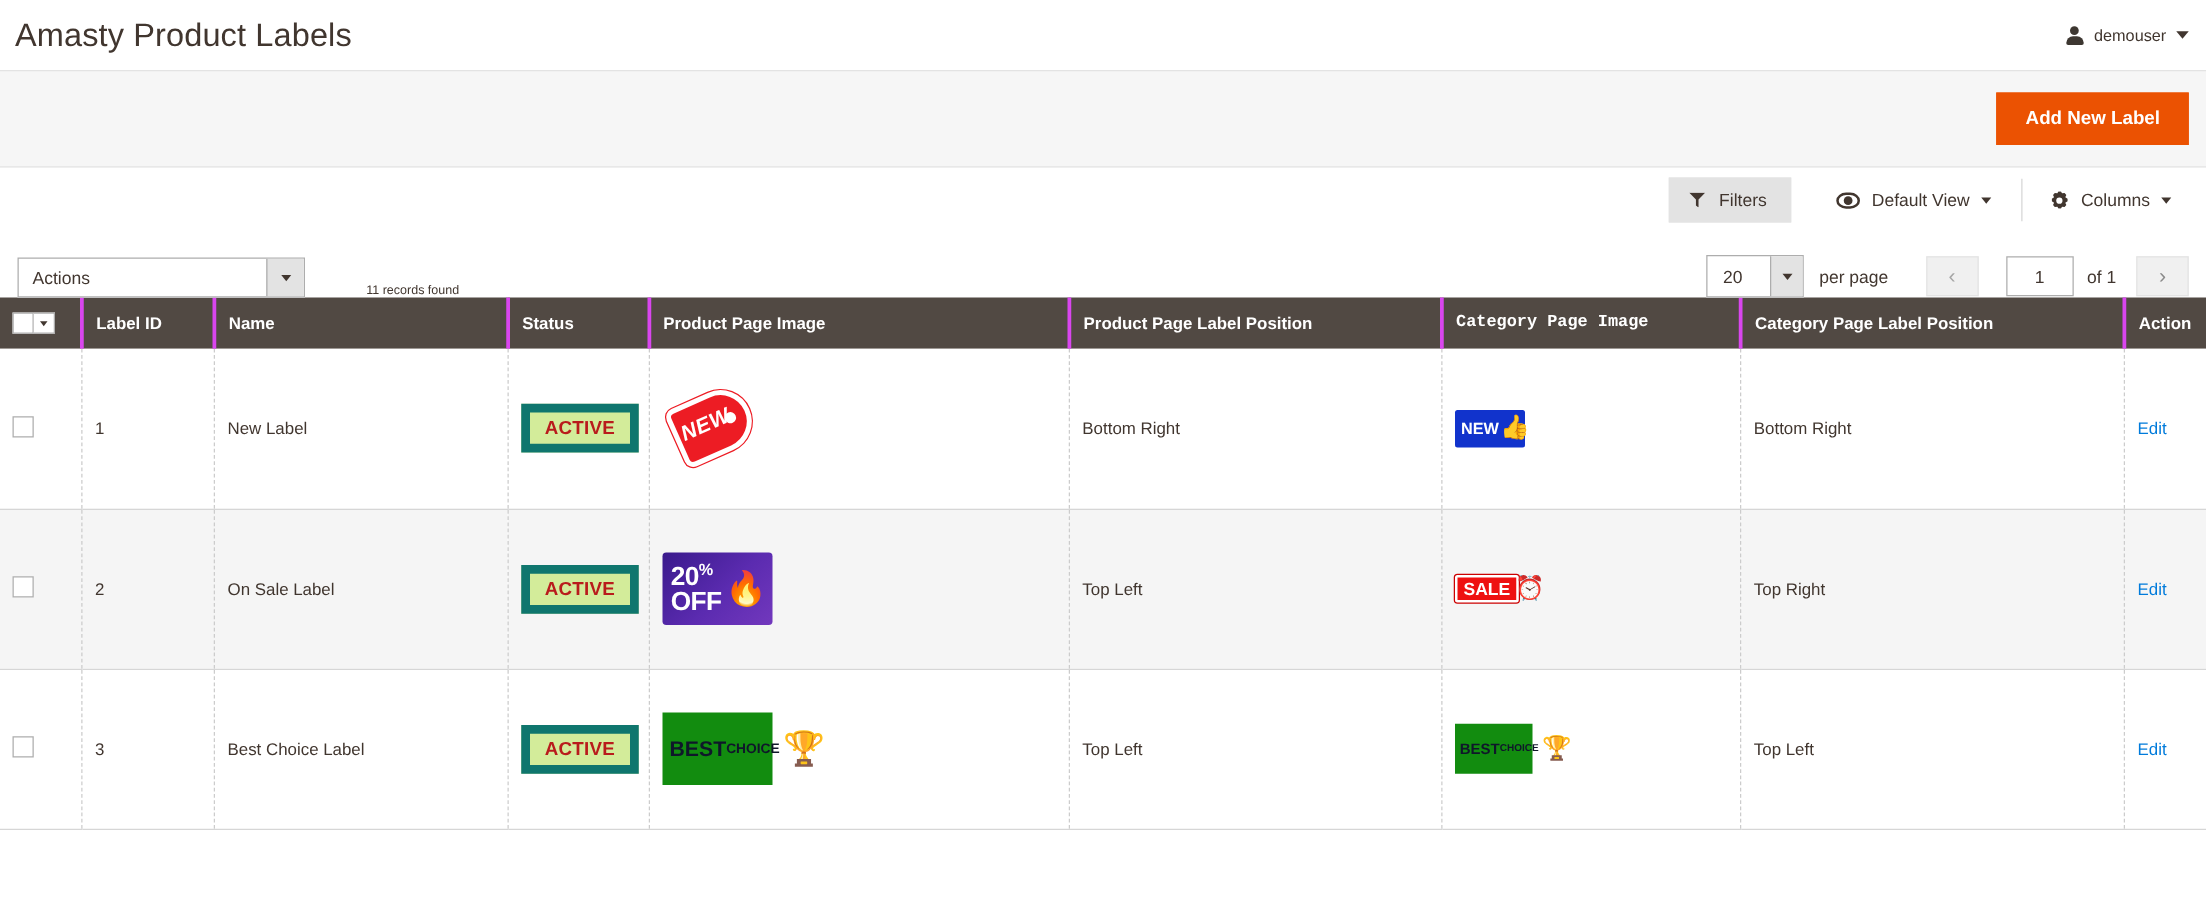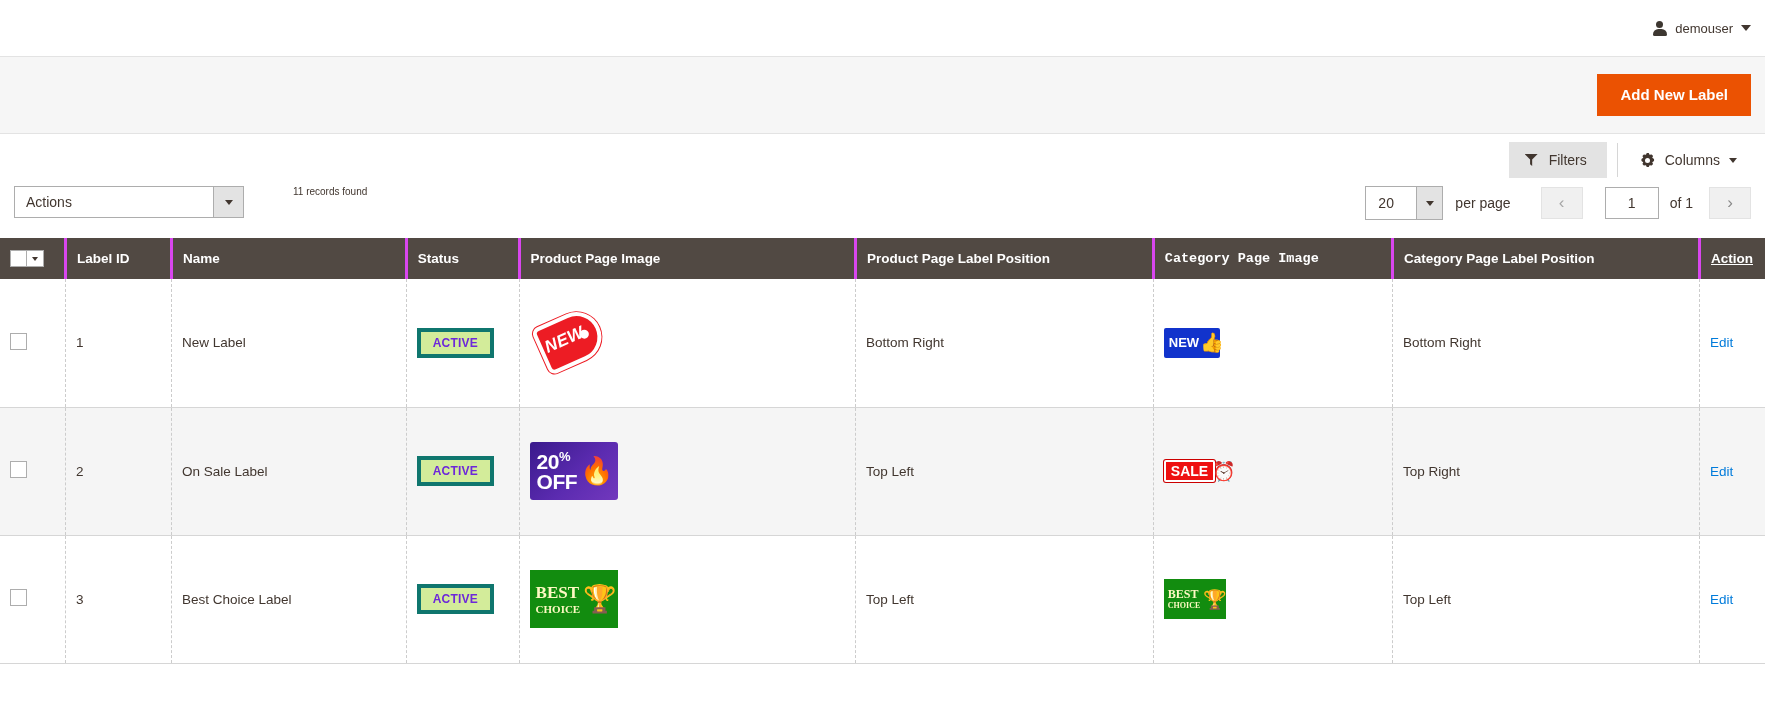--- a/index.html
+++ b/index.html
@@ -134,21 +134,21 @@
     width: 0; height: 0;
     border-left: 4px solid transparent;
     border-right: 4px solid transparent;
     border-top: 5px solid #41362f;
     display: inline-block;
   }
 
   
   .grid-toolbar-bottom {
     height: 52px;
-    display: flex; align-items: flex-start;
+    display: flex; align-items: flex-end;
     padding: 0 14px;
   }
   .actions-select {
     width: 230px; height: 32px;
     border: 1px solid #adadad;
     background: #ffffff;
     display: flex; align-items: center;
     position: relative;
   }
   .actions-select .label {
@@ -212,21 +212,21 @@
     color: #ffffff;
     font-size: 13.5px;
     font-weight: bold;
     text-align: left;
     padding: 12px 10px;
     height: 39px;
     border-right: 3px solid #d946ef;
     vertical-align: middle;
     white-space: nowrap;
   }
-  table.data-grid thead th:last-child { border-right: none; text-decoration: underline; }
+  table.data-grid thead th:last-child { border-right: none; }
   th.col-check { width: 58px; padding: 8px 10px; }
   th.col-id { width: 94px; }
   th.col-name { width: 208px; }
   th.col-status { width: 100px; }
   th.col-ppimg { width: 298px; }
   th.col-pppos { width: 264px; }
   th.col-cpimg { width: 212px; font-family: Liberation Mono, monospace; }
   th.col-cppos { width: 272px; }
   th.col-action { width: 58px; }
 
@@ -258,23 +258,23 @@
   table.data-grid tbody tr.even { background: #f5f5f5; }
 
   .row-check {
     width: 17px; height: 17px;
     background: #ffffff; border: 1px solid #adadad;
     display: inline-block;
   }
   .status-badge {
     display: inline-block;
     background: #d3ec9a;
-    border: 4px solid #0f766e;
-    color: #6d28d9;
-    font-size: 12px;
+    border: 7px solid #0f766e;
+    color: #b91c1c;
+    font-size: 15px;
     font-weight: bold;
     padding: 4px 12px;
     letter-spacing: .2px;
   }
   .edit-link {
     color: #007bdb;
     font-size: 13.5px;
     text-decoration: none;
     cursor: pointer;
   }
@@ -354,51 +354,57 @@
   .thumb-sale .clock { font-size: 19px; margin-left: -3px; line-height: 1; }
 
   
   .thumb-best {
     background: #128c0f;
     display: flex; align-items: center; padding: 0 6px;
   }
   .thumb-best.lg { width: 88px; height: 58px; }
   .thumb-best.sm { width: 62px; height: 40px; padding: 0 4px; }
   .thumb-best .stack {
-    display: flex; flex-direction: column; line-height: 1;
-    color: #fef9c3; font-weight: bold;
-    font-family: Liberation Serif, serif;
+    display: flex; flex-direction: row; line-height: 1;
+    color: #0f172a; font-weight: bold;
+    font-family: Liberation Sans, sans-serif;
   }
   .thumb-best.lg .stack .l1 { font-size: 17px; }
   .thumb-best.lg .stack .l2 { font-size: 11px; margin-top: 3px; }
   .thumb-best.sm .stack .l1 { font-size: 12px; }
   .thumb-best.sm .stack .l2 { font-size: 8px; margin-top: 2px; }
   .thumb-best .trophy { margin-left: 3px; line-height: 1; }
   .thumb-best.lg .trophy { font-size: 27px; }
   .thumb-best.sm .trophy { font-size: 19px; }
 </style>
 </head>
 <body>
 
 <div class="page-header">
+  <div class="page-title">Amasty Product Labels</div>
   <div class="user-area">
     <span class="user-icon"></span>
     <span>demouser</span>
     <span class="caret-down"></span>
   </div>
 </div>
 
 <div class="page-actions">
   <button class="btn-primary">Add New Label</button>
 </div>
 
 <div class="grid-toolbar-top">
   <div class="btn-filters">
     <span class="funnel-icon"></span>
     <span>Filters</span>
+  </div>
+  <div class="view-control">
+    <span class="eye-icon"></span>
+    <span>Default View</span>
+    <span class="caret-sm"></span>
   </div>
   <div class="columns-control">
     <span class="gear-icon"></span>
     <span>Columns</span>
     <span class="caret-sm"></span>
   </div>
 </div>
 
 <div class="grid-toolbar-bottom">
   <div class="actions-select">

